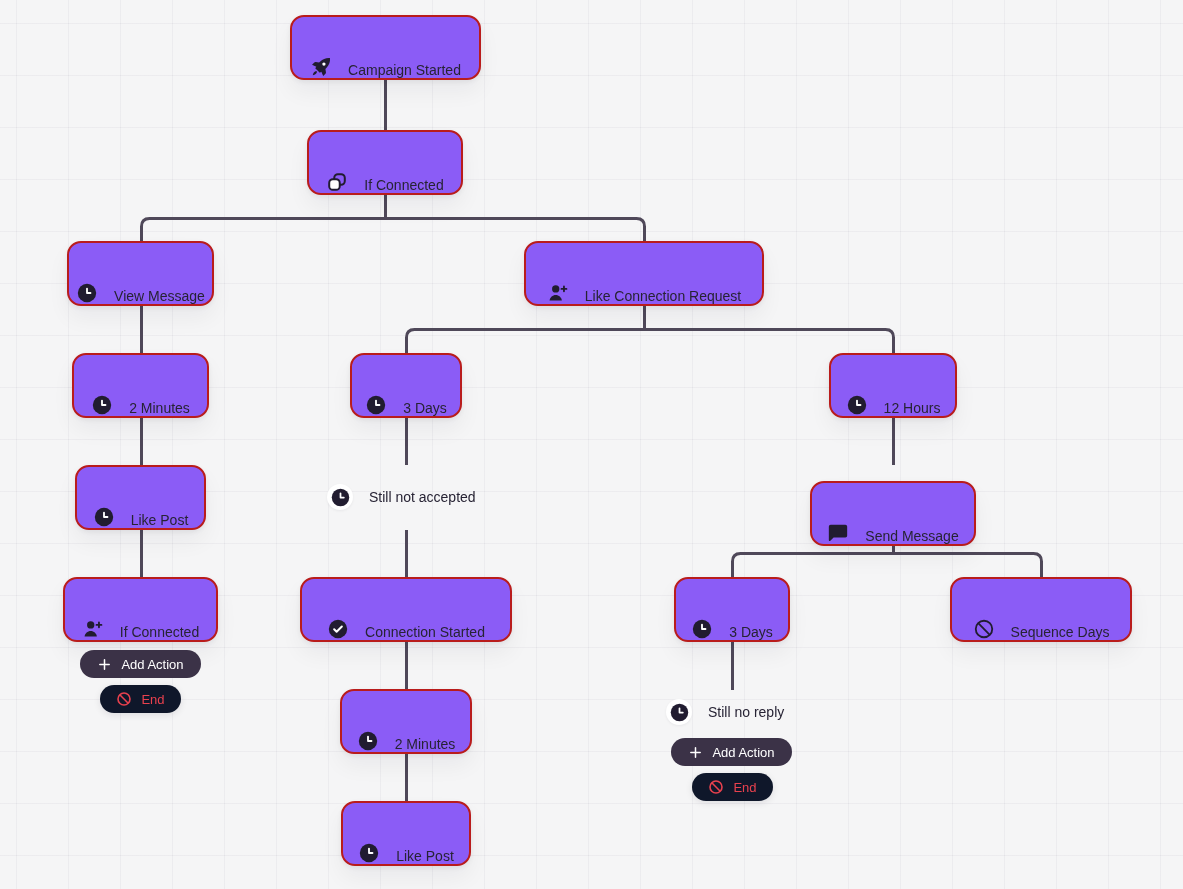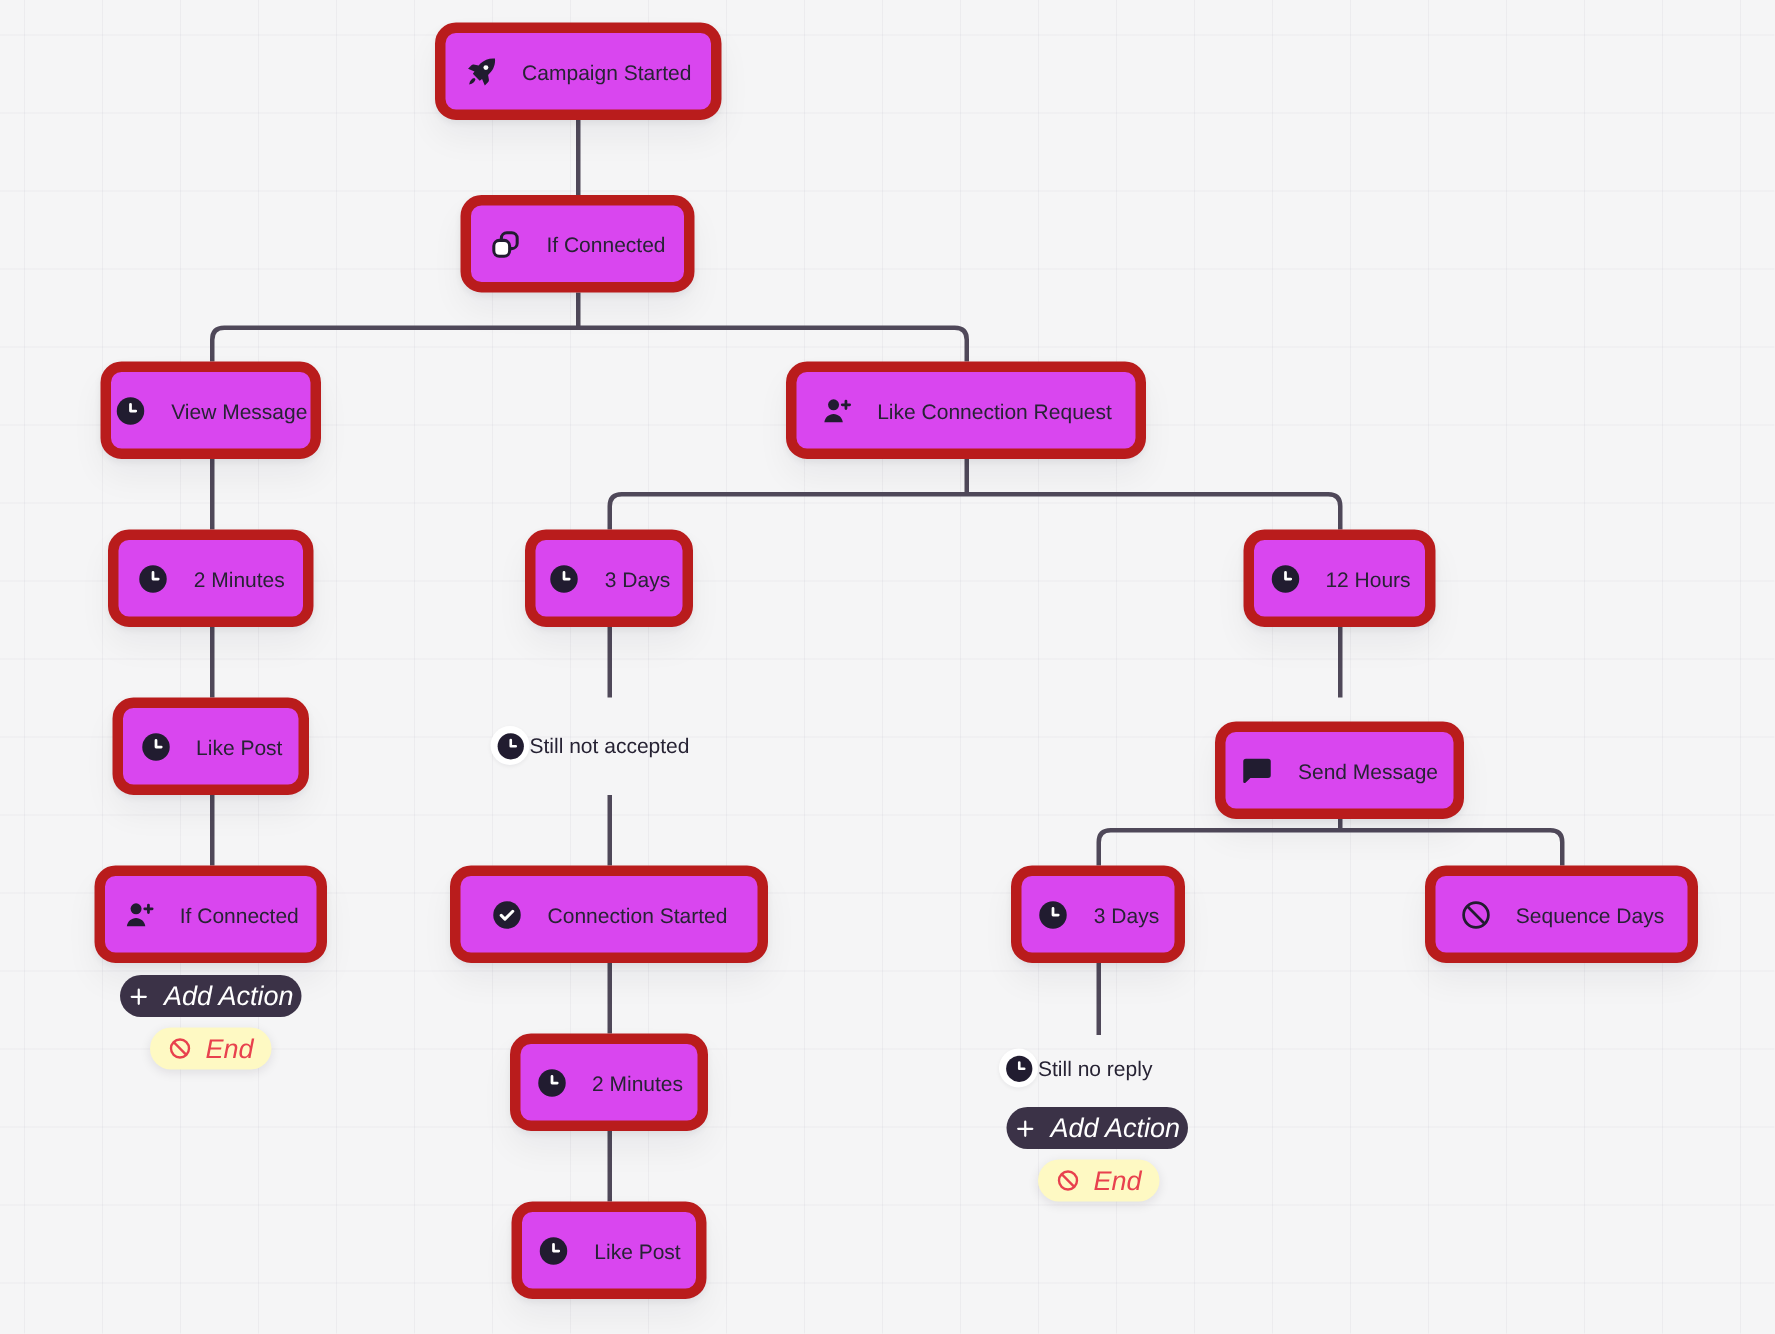--- a/index.html
+++ b/index.html
@@ -14,47 +14,46 @@
     background-image:
       linear-gradient(to right, rgba(130,126,150,.08) 1px, transparent 1px),
       linear-gradient(to bottom, rgba(130,126,150,.08) 1px, transparent 1px);
     background-size:52px 52px;
     background-position:16px 23px;
   }
   .edges{position:absolute;left:0;top:0;z-index:1;}
   .edges path{stroke:#4f4859;stroke-width:3;fill:none;stroke-linejoin:round;}
   .card{
     position:absolute;z-index:2;height:65px;box-sizing:border-box;
-    background:#d946ef;border:7px solid #b91c1c;border-radius:14px;
-    display:flex;align-items:center;justify-content:center;gap:16px;
+    background:#8b5cf6;border:2px solid #b91c1c;border-radius:14px;
+    display:flex;align-items:flex-end;justify-content:center;gap:16px;
     padding:0 12px;cursor:pointer;
     box-shadow:0 12px 22px rgba(25,20,40,.05), 0 2px 5px rgba(25,20,40,.06);
   }
   .card .label{font-size:14px;white-space:nowrap;color:#272334;}
   .icon{display:flex;align-items:center;justify-content:center;}
   .icon svg{display:block;}
   .floating{
     position:absolute;z-index:2;height:26px;
-    display:flex;align-items:center;cursor:pointer;
+    display:flex;align-items:center;gap:16px;cursor:pointer;
   }
   .icon-bubble{
     width:26px;height:26px;border-radius:50%;background:#ffffff;
     display:flex;align-items:center;justify-content:center;
     box-shadow:0 1px 3px rgba(25,20,40,.06);
   }
   .floating .label{font-size:14px;white-space:nowrap;color:#272334;}
   .pill{
     position:absolute;z-index:3;height:28px;border:none;border-radius:14px;
     display:flex;align-items:center;justify-content:center;gap:9px;
-    font-family:inherit;font-size:18px;cursor:pointer;box-sizing:border-box;
+    font-family:inherit;font-size:13px;cursor:pointer;box-sizing:border-box;
     padding:0;
-    font-style:italic;
   }
   .pill.dark{background:#3b3247;color:#ffffff;}
-  .pill.light{background:#fef9c3;color:#e8414e;box-shadow:0 2px 7px rgba(25,20,40,.10);}
+  .pill.light{background:#0f172a;color:#e8414e;box-shadow:0 2px 7px rgba(25,20,40,.10);}
 </style>
 </head>
 <body>
 
 <div class="canvas-grid"></div>
 
 <svg class="edges" width="1183" height="889">
   <path d="M385.5 80V130"></path>
   <path d="M385.5 195V218.5"></path>
   <path d="M141.5 241V226.5Q141.5 218.5 149.5 218.5H636.5Q644.5 218.5 644.5 226.5V241"></path>

